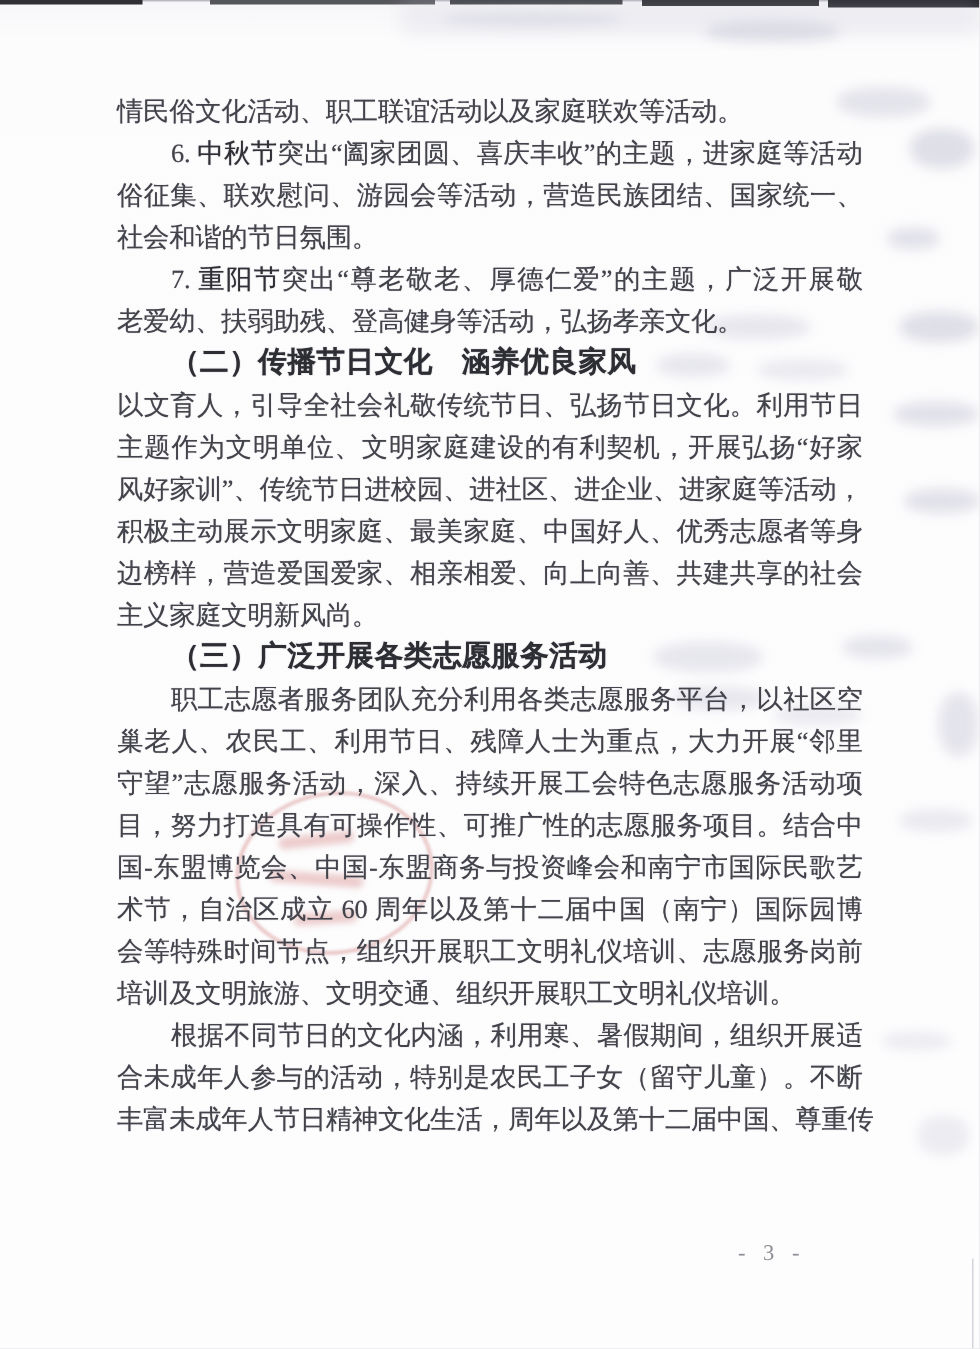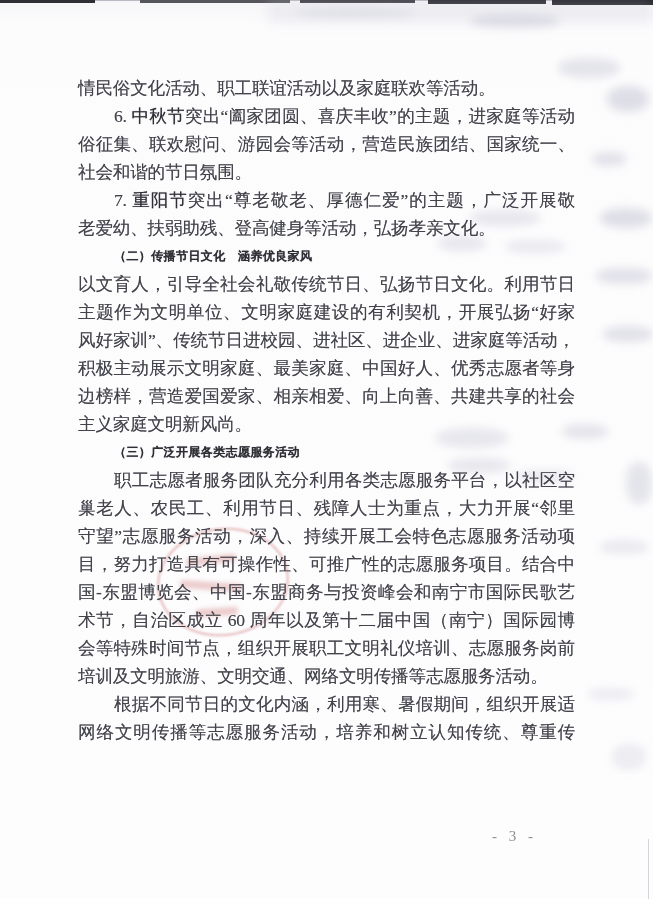--- a/index.html
+++ b/index.html
@@ -5,34 +5,34 @@
   html,body{margin:0;padding:0;background:#e9e9ec;}
   #page{
     position:relative;
     width:653px;height:899px;
     background:linear-gradient(180deg,#f6f6f8 0px,#fcfcfd 26px,#fdfdfe 100%);
     overflow:hidden;
     font-family:"Liberation Serif","DejaVu Serif",serif;
   }
   
   #text-column{
-    position:absolute;left:78px;top:74px;width:497px;
+    position:absolute;left:78px;top:60px;width:497px;
   }
   .line{
     height:28px;line-height:28px;
     font-size:17.6px;letter-spacing:-0.2px;
     color:#43434b;
     text-align:justify;text-align-last:justify;
     text-shadow:0 0 0.6px rgba(70,70,80,.55);
     white-space:nowrap;
   }
   .line.end{text-align-last:left;}
   .line.indent{text-indent:36px;}
   .line.head{
-    font-weight:700;color:#2d2d34;font-size:12px;letter-spacing:0.4px;
+    font-weight:700;color:#2d2d34;font-size:19px;letter-spacing:0.4px;
     text-align-last:left;
     text-shadow:0 0 0.7px rgba(45,45,55,.7);
   }
   .b{font-weight:400;color:#2f2f36;text-shadow:0 0 0.7px rgba(45,45,55,.7);}
   
   #page-number{
     position:absolute;left:492px;top:828px;width:90px;
     font-size:15px;color:#8d8d94;letter-spacing:4px;text-align:left;
     font-family:"Liberation Serif","DejaVu Serif",serif;
   }
@@ -104,22 +104,23 @@
     <div class="line"><span>边榜样，营造爱国爱家、相亲相爱、向上向善、共建共享的社会</span></div>
     <div class="line end"><span>主义家庭文明新风尚。</span></div>
     <div class="line head indent"><span>（三）广泛开展各类志愿服务活动</span></div>
     <div class="line indent"><span>职工志愿者服务团队充分利用各类志愿服务平台，以社区空</span></div>
     <div class="line"><span>巢老人、农民工、利用节日、残障人士为重点，大力开展“邻里</span></div>
     <div class="line"><span>守望”志愿服务活动，深入、持续开展工会特色志愿服务活动项</span></div>
     <div class="line"><span>目，努力打造具有可操作性、可推广性的志愿服务项目。结合中</span></div>
     <div class="line"><span>国-东盟博览会、中国-东盟商务与投资峰会和南宁市国际民歌艺</span></div>
     <div class="line"><span>术节，自治区成立 60 周年以及第十二届中国（南宁）国际园博</span></div>
     <div class="line"><span>会等特殊时间节点，组织开展职工文明礼仪培训、志愿服务岗前</span></div>
-    <div class="line end"><span>培训及文明旅游、文明交通、网络文明传播等志愿服务活动。</span></div>
+    <div class="line end"><span>培训及文明旅游、文明交通、组织开展职工文明礼仪培训。</span></div>
     <div class="line indent"><span>根据不同节日的文化内涵，利用寒、暑假期间，组织开展适</span></div>
-    <div class="line"><span>网络文明传播等志愿服务活动，培养和树立认知传统、尊重传</span></div>
+    <div class="line"><span>合未成年人参与的活动，特别是农民工子女（留守儿童）。不断</span></div>
+    <div class="line"><span>丰富未成年人节日精神文化生活，周年以及第十二届中国、尊重传</span></div>
   </div>
 
   <div id="page-number">- 3 -</div>
 
   <div id="right-scan-line"></div>
 
 </div>
 
 </body></html>

